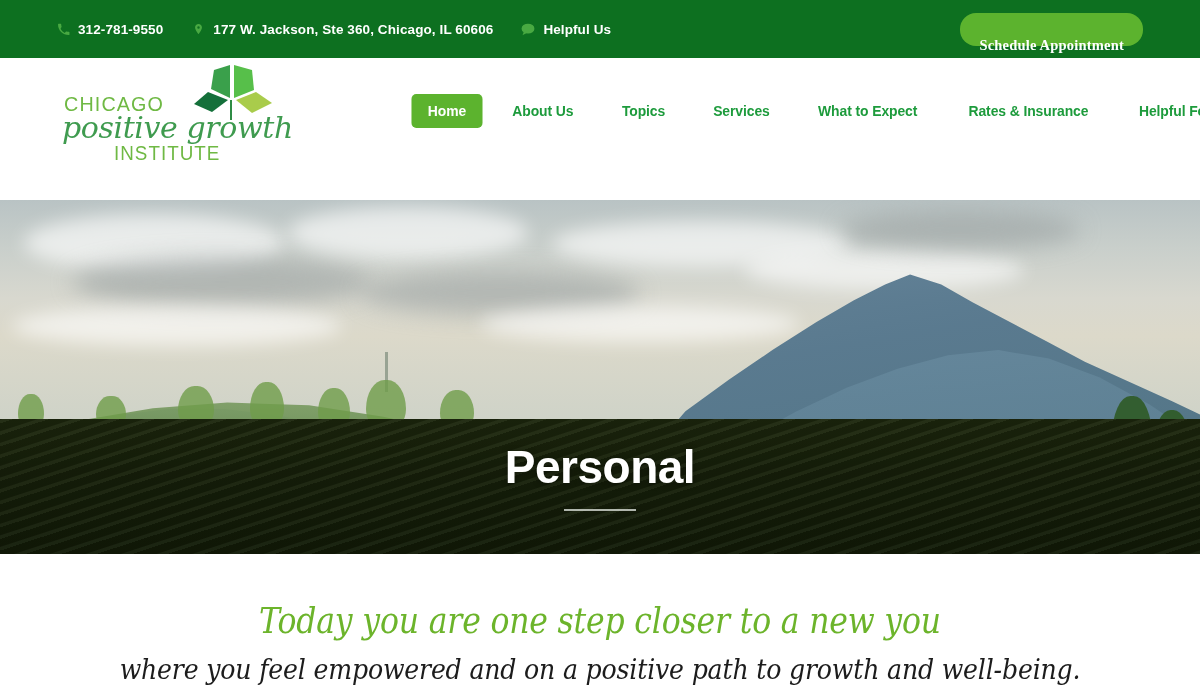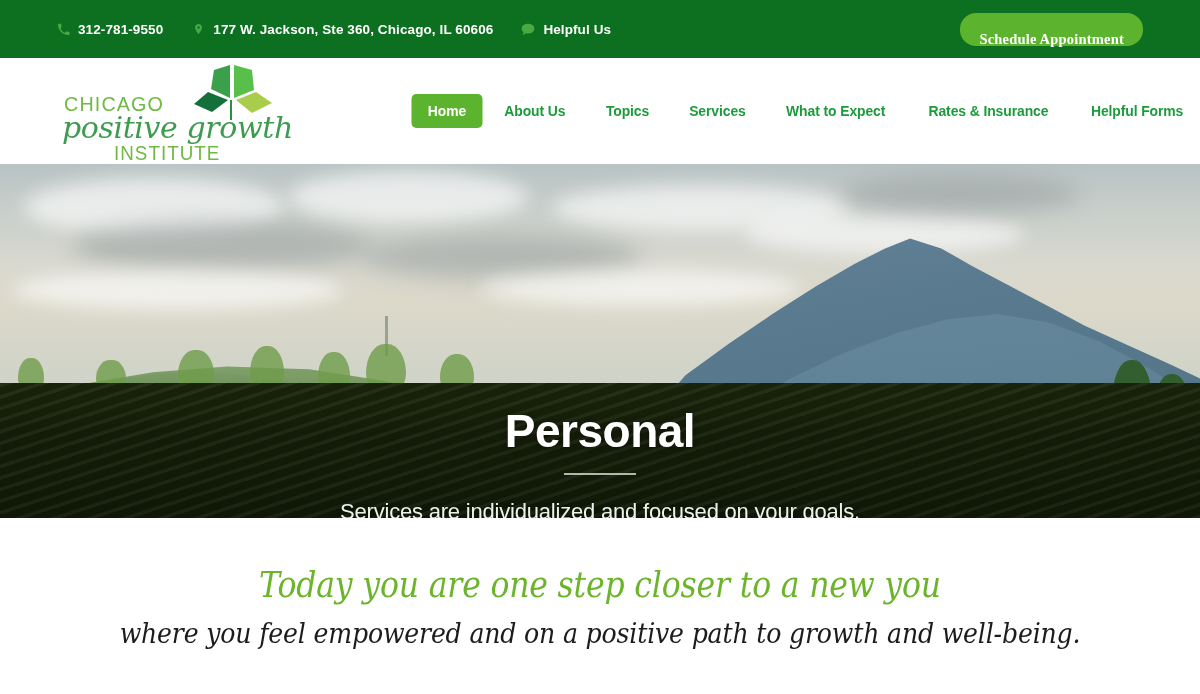--- a/index.html
+++ b/index.html
@@ -45,21 +45,21 @@
     color: #49a942;
     flex: 0 0 auto;
   }
   .topbar-icon svg { display: block; }
 
   .schedule-btn {
     position: absolute;
     right: 57px;
     top: 13px;
     height: 33px;
-    padding: 10px 19px;
+    padding: 16px 19px;
     background: #5cb32e;
     color: #ffffff;
     border: none;
     border-radius: 16px;
     font-family: "Liberation Serif", serif;
     font-weight: bold;
     font-size: 14.5px;
     letter-spacing: .2px;
     line-height: 33px;
     cursor: pointer;
@@ -113,21 +113,21 @@
     transform-origin: left top;
   }
 
   .nav {
     position: absolute;
     left: 410px;
     right: 40px;
     top: 36px;
     display: flex;
     align-items: center;
-    gap: 0;
+    gap: 8px;
   }
   .nav-item {
     display: inline-block;
     color: #1d9b3c;
     font-size: 14.5px;
     font-weight: bold;
     text-decoration: none;
     padding: 0 19px;
     line-height: 34px;
     white-space: nowrap;
@@ -141,20 +141,21 @@
     border-radius: 5px;
     padding: 0 17px;
   }
 
   
   .hero {
     position: relative;
     height: 354px;
     overflow: hidden;
     background: #8fa7a9;
+    margin-top: 36px;
   }
   .hero-photo { position: absolute; inset: 0; }
 
   
   .sky {
     position: absolute; left: 0; top: 0; width: 100%; height: 62%;
     background:
       linear-gradient(180deg, #b9c3c4 0%, #c9cfcb 22%, #d8d8cf 45%, #dcd9ca 62%, #cfd3c8 100%);
   }
   .cloud {
@@ -443,21 +444,20 @@
 
       <div class="hero-dark-band">
         <div class="rows"></div>
       </div>
       <div class="hero-overlay-tint"></div>
     </div>
 
     <div class="hero-content">
       <div class="hero-title">Personal</div>
       <div class="hero-divider"></div>
-      <div class="hero-subtitle">Services are individualized and focused on your goals.</div>
     </div>
 
   </div>
 
   <div class="intro">
     <div class="intro-headline">Today you are one step closer to a new you</div>
     <div class="intro-subhead">where you feel empowered and on a positive path to growth and well-being.</div>
   </div>
 
 </div>

